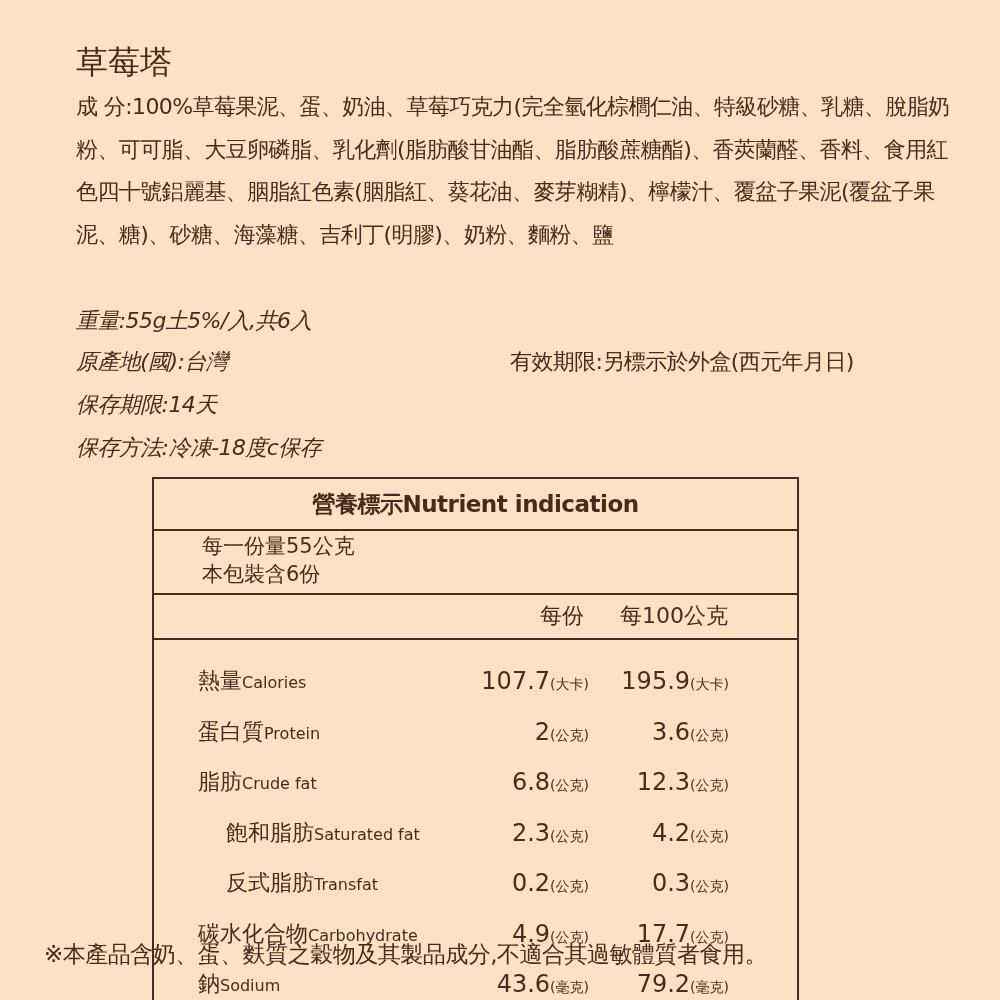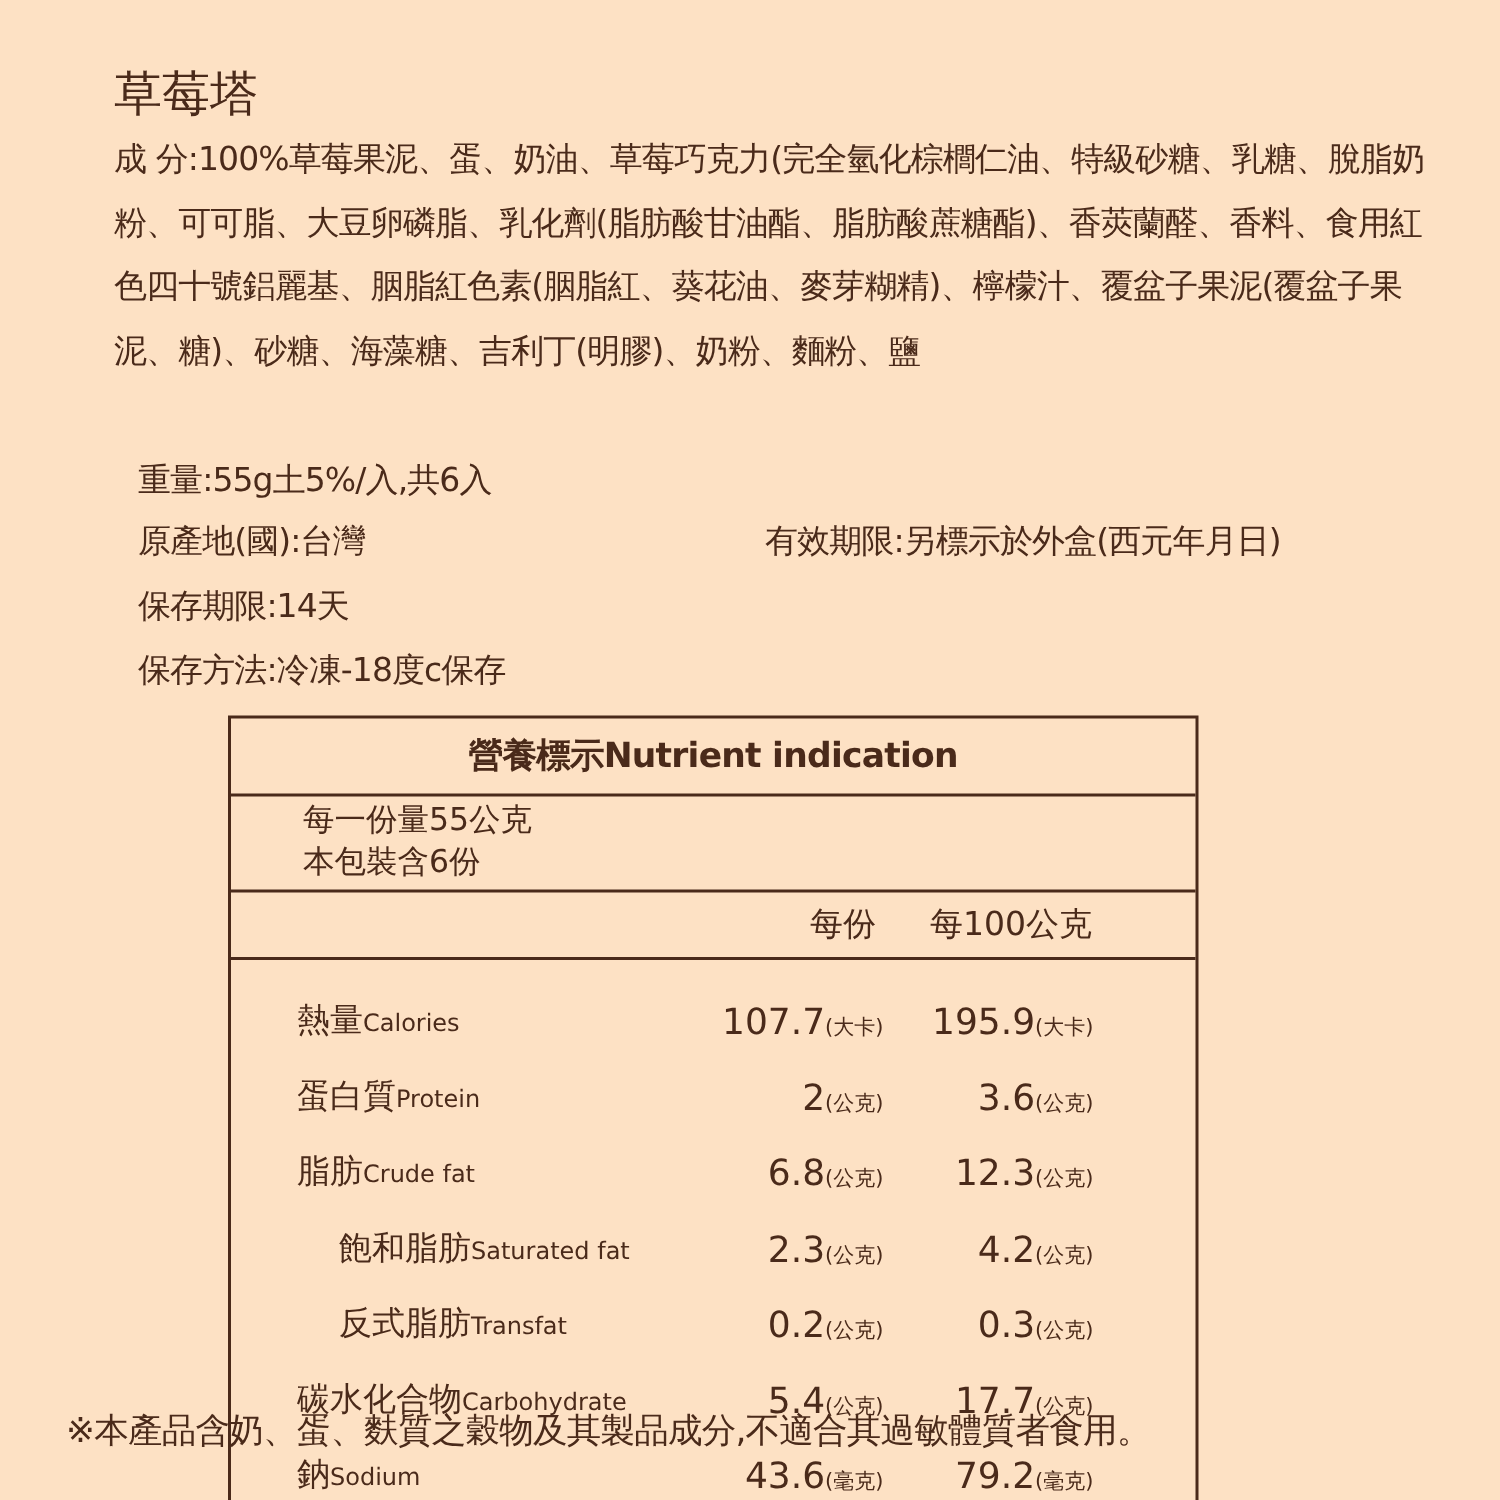--- a/index.html
+++ b/index.html
@@ -3,21 +3,21 @@
 <meta charset="utf-8">
 <style>
   html, body { margin:0; padding:0; }
   body {
     width:1000px; height:1000px; background:#fde1c4; color:#4a2a1a;
     font-family:"DejaVu Sans", "Liberation Sans", sans-serif;
     position:relative; overflow:hidden;
   }
   .title { position:absolute; left:76px; top:40px; font-size:32px; line-height:44px; }
   .ingredients { position:absolute; left:76px; top:86px; width:880px; font-size:22px; line-height:42.5px; word-break:break-all; letter-spacing:-0.6px; }
-  .line { position:absolute; left:92px; font-size:22px; line-height:30px; letter-spacing:-0.6px; }
+  .line { position:absolute; left:76px; font-size:22px; line-height:30px; letter-spacing:-0.6px;font-style:italic; }
   .expiry { position:absolute; left:510px; top:347px; font-size:22px; line-height:30px; letter-spacing:-0.6px; }
   .panel { position:absolute; left:152px; top:477px; width:647px; height:545px; border:2px solid #4a2a1a; box-sizing:border-box; }
   .p-title { height:50px; border-bottom:2px solid #4a2a1a; text-align:center; font-weight:bold; font-size:23px; line-height:50px; letter-spacing:-0.5px; }
   .p-serving { height:64px; border-bottom:2px solid #4a2a1a; padding-left:48px; font-size:21px; line-height:28px; padding-top:1px; box-sizing:border-box; }
   .p-header { height:43px; border-bottom:2px solid #4a2a1a; position:relative; font-size:22px; }
   .p-header span { position:absolute; top:6px; }
   .rows { padding-top:8px; }
   .row { height:34.5px; position:relative; font-size:22px; line-height:34px;margin-top:16px; }
   .row .zh { position:absolute; left:44px; }
   .row.sub .zh { left:72px; }
@@ -69,21 +69,21 @@
         <span class="v1"><span>2.3</span><span class="unit">(公克)</span></span>
         <span class="v2"><span>4.2</span><span class="unit">(公克)</span></span>
       </div>
       <div class="row sub">
         <span class="zh"><span>反式脂肪</span><span class="en">Transfat</span></span>
         <span class="v1"><span>0.2</span><span class="unit">(公克)</span></span>
         <span class="v2"><span>0.3</span><span class="unit">(公克)</span></span>
       </div>
       <div class="row">
         <span class="zh"><span>碳水化合物</span><span class="en">Carbohydrate</span></span>
-        <span class="v1"><span>5.4</span><span class="unit">(公克)</span></span>
+        <span class="v1"><span>4.9</span><span class="unit">(公克)</span></span>
         <span class="v2"><span>17.7</span><span class="unit">(公克)</span></span>
       </div>
       <div class="row">
         <span class="zh"><span>鈉</span><span class="en">Sodium</span></span>
         <span class="v1"><span>43.6</span><span class="unit">(毫克)</span></span>
         <span class="v2"><span>79.2</span><span class="unit">(毫克)</span></span>
       </div>
     </div>
 </div>
 

